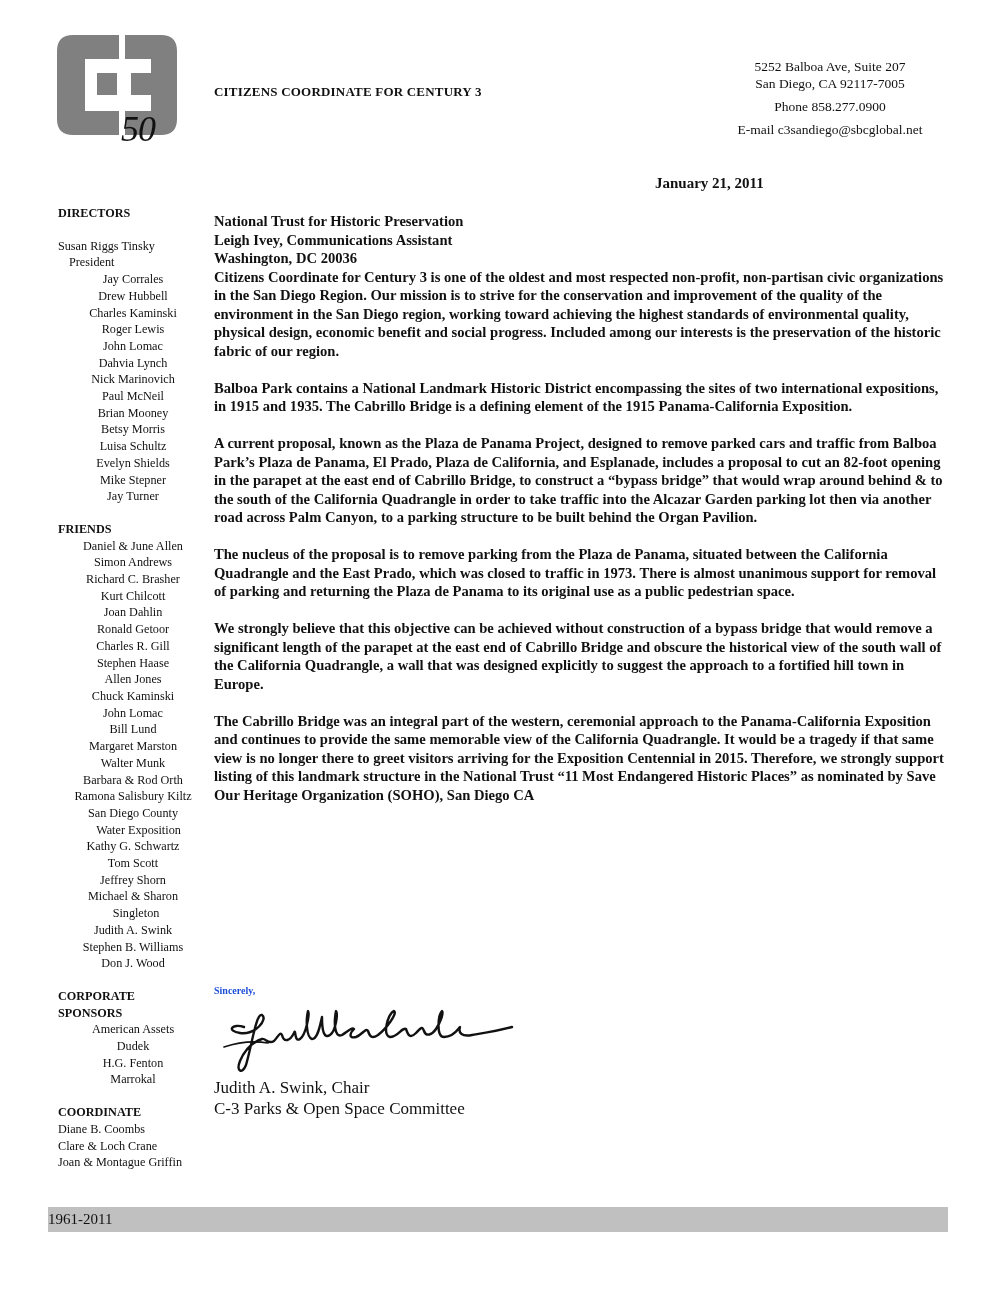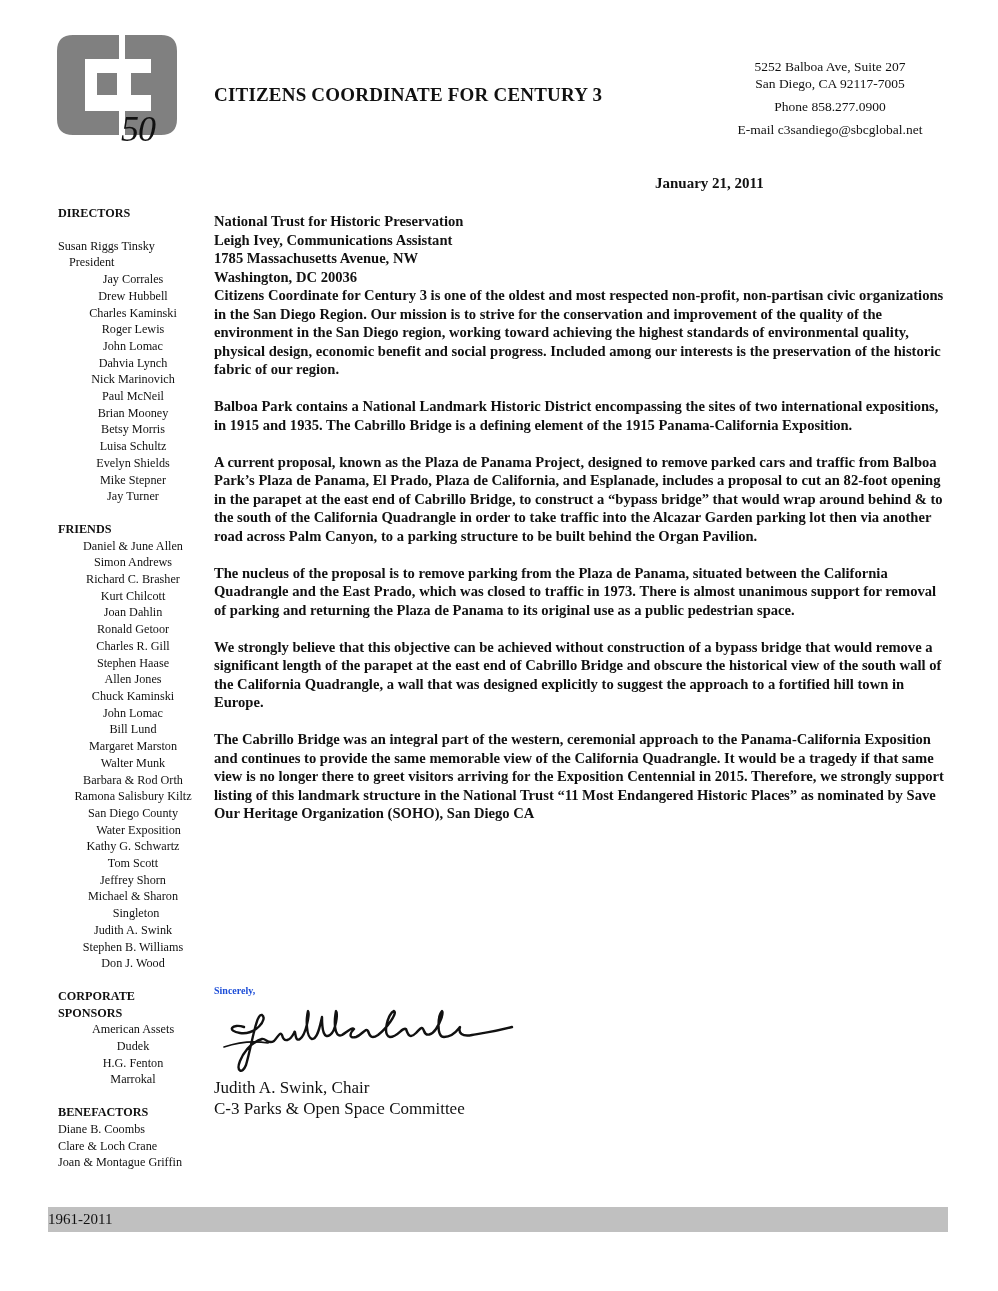--- a/index.html
+++ b/index.html
@@ -3,21 +3,21 @@
 <meta charset="utf-8">
 <style>
   html, body { margin: 0; padding: 0; background: #ffffff; }
   body { width: 998px; height: 1291px; position: relative; overflow: hidden; font-family: "Liberation Serif", serif; color: #111; }
 
   
   .logo { position: absolute; left: 57px; top: 35px; width: 145px; height: 120px; }
   .logo .c3 { position: absolute; left: 0; top: 0; }
   .logo .fifty { position: absolute; left: 64px; top: 66px; font-family: "Liberation Serif", serif; font-style: italic; font-size: 36px; line-height: 56px; color: #111; letter-spacing: -1px; }
 
-  .org-name { position: absolute; left: 214px; top: 84px; font-family: "Liberation Serif", serif; font-weight: bold; font-size: 19px; letter-spacing: 0.2px; color: #111; white-space: nowrap; }
+  .org-name { position: absolute; left: 214px; top: 84px; font-family: "Liberation Serif", serif; font-weight: bold; font-size: 13px; letter-spacing: 0.2px; color: #111; white-space: nowrap; }
 
   .contact { position: absolute; left: 720px; top: 58px; width: 220px; text-align: center; font-size: 13.5px; line-height: 17px; color: #111; }
   .contact .gap { margin-top: 6px; }
 
   .date { position: absolute; left: 655px; top: 175px; font-weight: bold; font-size: 15px; color: #111; }
 
   
   .sidebar { position: absolute; left: 58px; top: 205px; width: 150px; font-size: 12.2px; line-height: 16.7px; color: #111; }
   .sidebar .heading { font-weight: bold; font-size: 12.2px; }
   .sidebar .group { margin-bottom: 16px; text-align: center; }
@@ -118,33 +118,32 @@
 
   <div class="heading">CORPORATE</div>
   <div class="heading">SPONSORS</div>
   <div class="group">
     <div>American Assets</div>
     <div>Dudek</div>
     <div>H.G. Fenton</div>
     <div>Marrokal</div>
   </div>
 
-  <div class="heading">BENEFACTORS</div>
+  <div class="heading">COORDINATE</div>
   <div>
     <div>Diane B. Coombs</div>
     <div>Clare &amp; Loch Crane</div>
     <div>Joan &amp; Montague Griffin</div>
   </div>
 </div>
 
 <div class="letter">
   <div class="addr">
     <div>National Trust for Historic Preservation</div>
     <div>Leigh Ivey, Communications Assistant</div>
-    <div>1785 Massachusetts Avenue, NW</div>
     <div>Washington, DC 20036</div>
   </div>
   <p>Citizens Coordinate for Century 3 is one of the oldest and most respected non-profit, non-partisan civic organizations in the San Diego Region.  Our mission is to strive for the conservation and improvement of the quality of the environment in the San Diego region, working toward achieving the highest standards of environmental quality, physical design, economic benefit and social progress. Included among our interests is the preservation of the historic fabric of our region.</p>
   <p>Balboa Park contains a National Landmark Historic District encompassing the sites of two international expositions, in 1915 and 1935.  The Cabrillo Bridge is a defining element of the 1915 Panama-California Exposition.</p>
   <p>A current proposal, known as the Plaza de Panama Project, designed to remove parked cars and traffic from Balboa Park’s Plaza de Panama, El Prado, Plaza de California, and Esplanade, includes a proposal to cut an 82-foot opening in the parapet at the east end of Cabrillo Bridge, to construct a “bypass bridge” that would wrap around behind &amp; to the south of the California Quadrangle in order to take traffic into the Alcazar Garden parking lot then via another road across Palm Canyon, to a parking structure to be built behind the Organ Pavilion.</p>
   <p>The nucleus of the proposal is to remove parking from the Plaza de Panama, situated between the California Quadrangle and the East Prado, which was closed to traffic in 1973.  There is almost unanimous support for removal of parking and returning the Plaza de Panama to its original use as a public pedestrian space.</p>
   <p>We strongly believe that this objective can be achieved without construction of a bypass bridge that would remove a significant length of the parapet at the east end of Cabrillo Bridge and obscure the historical view of the south wall of the California Quadrangle, a wall that was designed explicitly to suggest the approach to a fortified hill town in Europe.</p>
   <p>The Cabrillo Bridge was an integral part of the western, ceremonial approach to the Panama-California Exposition and continues to provide the same memorable view of the California Quadrangle. It would be a tragedy if that same view is no longer there to greet visitors arriving for the Exposition Centennial in 2015. Therefore, we strongly support listing of this landmark structure in the National Trust “11 Most Endangered Historic Places” as nominated by Save Our Heritage Organization (SOHO), San Diego CA</p>
 </div>
 

